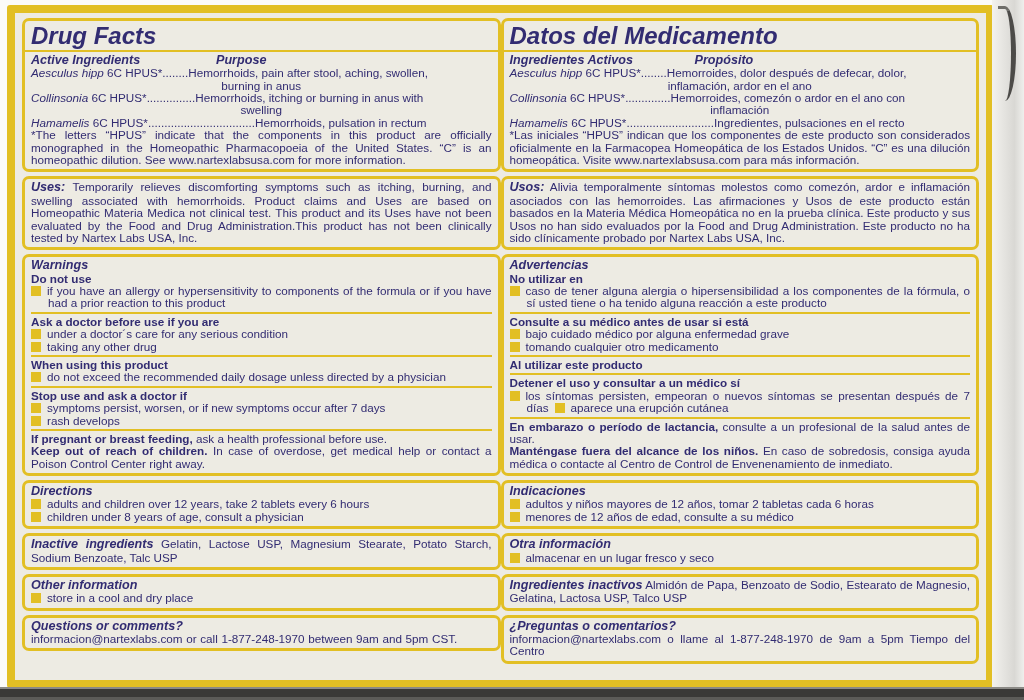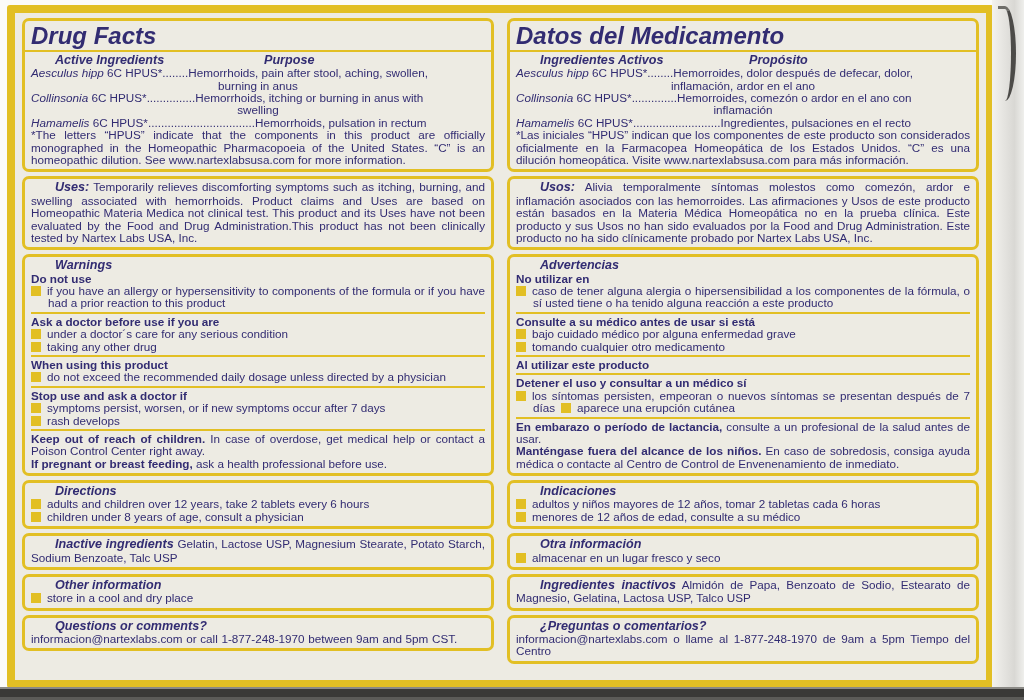--- a/index.html
+++ b/index.html
@@ -22,27 +22,27 @@
     border-right:5px solid #4c4b48;border-top:3px solid #6f6e6a;
     filter:blur(.4px);}
   .edge-bottom{position:absolute;left:0;bottom:0;width:1024px;height:13px;
     background:linear-gradient(#8b8a86 0 2px,#3a3937 2px 75%,#5c5b58 75% 100%);}
   
   .panel{
     position:absolute;left:7px;top:5px;right:30px;bottom:12px;
     background:var(--panel_bg);
     border:8px solid var(--yellow);border-radius:3px;
     box-sizing:border-box;padding:5px 7px;
-    display:flex;gap:13px;overflow:hidden;
+    display:flex;overflow:hidden;
   }
   .col{flex:1;display:flex;flex-direction:column;gap:4px;min-width:0;}
   .box{border:3px solid var(--yellow);border-radius:7px;padding:2px 6px 3px;background:var(--panel_bg);}
   .title{margin:0;font-size:24px;line-height:1.08;font-weight:bold;font-style:italic;}
   .rule{border-top:2px solid var(--yellow);margin:1px -6px 2px;}
-  .hi{font-weight:bold;font-style:italic;font-size:12.6px;margin-left:24px;}
+  .hi{font-weight:bold;font-style:italic;font-size:12.6px;}
   .h{font-weight:bold;}
   .w1{display:inline-block;width:185px;}
   .ing span{white-space:pre-wrap;}
   .iname{font-style:italic;text-align:center;}
   .cont{text-align:center;}
   .cont:empty{display:none;}
   .ft,.just{margin:0;text-align:justify;}
   .b{padding-left:17px;text-align:justify;}
   .sq{display:inline-block;width:10px;height:10px;background:var(--yellow);
       margin-right:6px;vertical-align:-1px;}
@@ -94,22 +94,22 @@
         <div class="b"><span class="sq"></span><span>under a doctor´s care for any serious condition</span></div>
         <div class="b"><span class="sq"></span><span>taking any other drug</span></div>
         <div class="dv"></div>
         <div class="h">When using this product</div>
         <div class="b"><span class="sq"></span><span>do not exceed the recommended daily dosage unless directed by a physician</span></div>
         <div class="dv"></div>
         <div class="h">Stop use and ask a doctor if</div>
         <div class="b"><span class="sq"></span><span>symptoms persist, worsen, or if new symptoms occur after 7 days</span></div>
         <div class="b"><span class="sq"></span><span>rash develops</span></div>
         <div class="dv"></div>
+        <p class="just"><span class="h">If pregnant or breast feeding,</span> <span>ask a health professional before use.</span></p>
         <p class="just"><span class="h">Keep out of reach of children.</span> <span>In case of overdose, get medical help or contact a Poison Control Center right away.</span></p>
-        <p class="just"><span class="h">If pregnant or breast feeding,</span> <span>ask a health professional before use.</span></p>
       </section>
 
       <section class="box">
         <div class="hi">Directions</div>
         <div class="b"><span class="sq"></span><span>adults and children over 12 years, take 2 tablets every 6 hours</span></div>
         <div class="b"><span class="sq"></span><span>children under 8 years of age, consult a physician</span></div>
       </section>
 
       <section class="box">
         <p class="just"><span class="hi">Inactive ingredients</span> <span>Gelatin, Lactose USP, Magnesium Stearate, Potato Starch, Sodium Benzoate, Talc USP</span></p>

